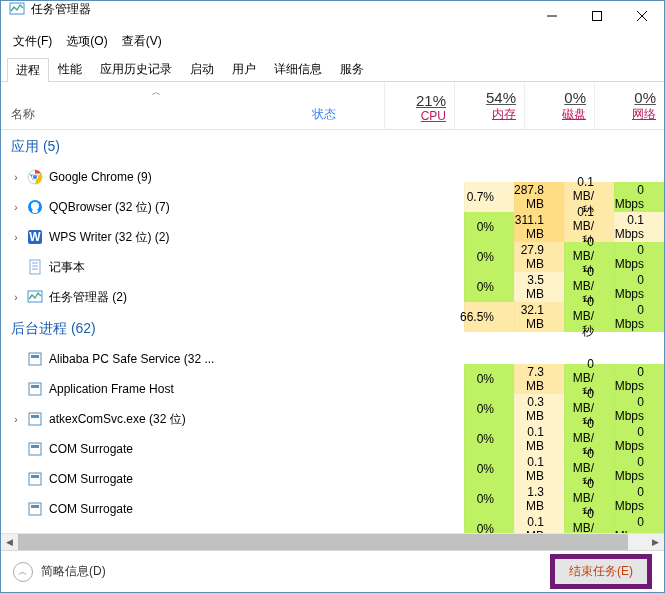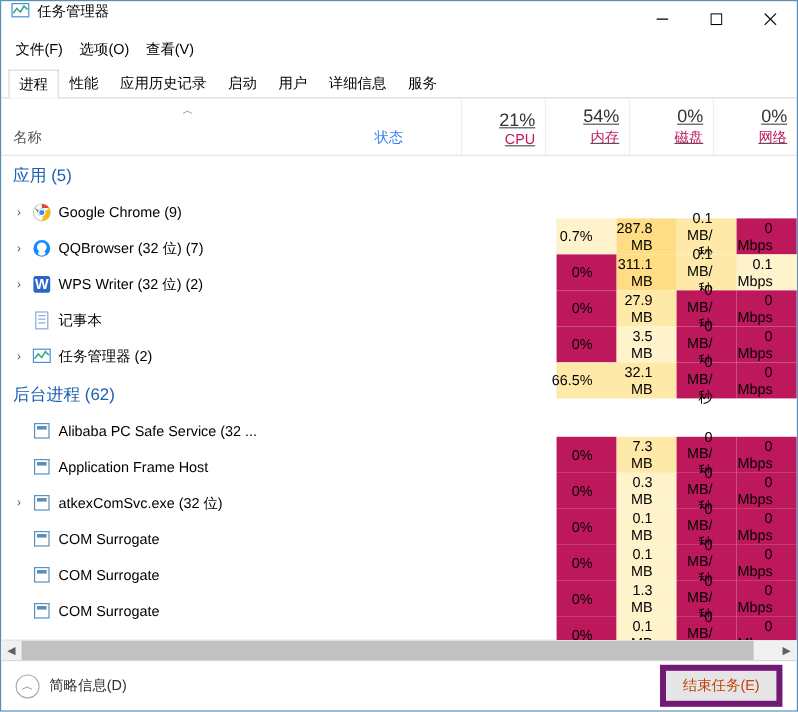--- a/index.html
+++ b/index.html
@@ -32,21 +32,21 @@
 .content::-webkit-scrollbar-thumb { background: #c1c1c1; }
 
 .group-header { padding: 8px 10px 6px 10px; color: #1a5fb4; font-size: 14px; }
 .row { display: flex; height: 30px; align-items: center; }
 .cell-name { flex: 1; display: flex; align-items: center; gap: 6px; padding-left: 10px; }
 .chev { width: 10px; color: #555; font-size: 10px; text-align: center; }
 .picon { width: 16px; height: 16px; flex-shrink: 0; }
 .cell-status { width: 72px; }
 .cell-metric { width: 50px; text-align: right; padding-right: 20px; height: 100%; display: flex; align-items: center; justify-content: flex-end; border-left: 1px solid rgba(0,0,0,0.02); margin-top: 40px; }
 
-.h0 { background: #be185d; }
+.h0 { background: #bef264; }
 .h1 { background: #fff3cc; }
 .h2 { background: #ffe9a8; }
 .h3 { background: #ffdd85; }
 
 .footer { height: 42px; border-top: 1px solid #d9d9d9; display: flex; align-items: center; padding: 0 12px; gap: 8px; }
 .expand-btn { width: 20px; height: 20px; border: 1px solid #aaa; border-radius: 50%; display: flex; align-items: center; justify-content: center; cursor: pointer; font-size: 10px; color: #555; }
 .footer .link { color: #333; cursor: pointer; }
 .spacer { flex: 1; }
 .end-btn { padding: 4px 14px; border: 5px solid #701a75; background: #e5e5e5; color: #c2410c; cursor: pointer; }
 

